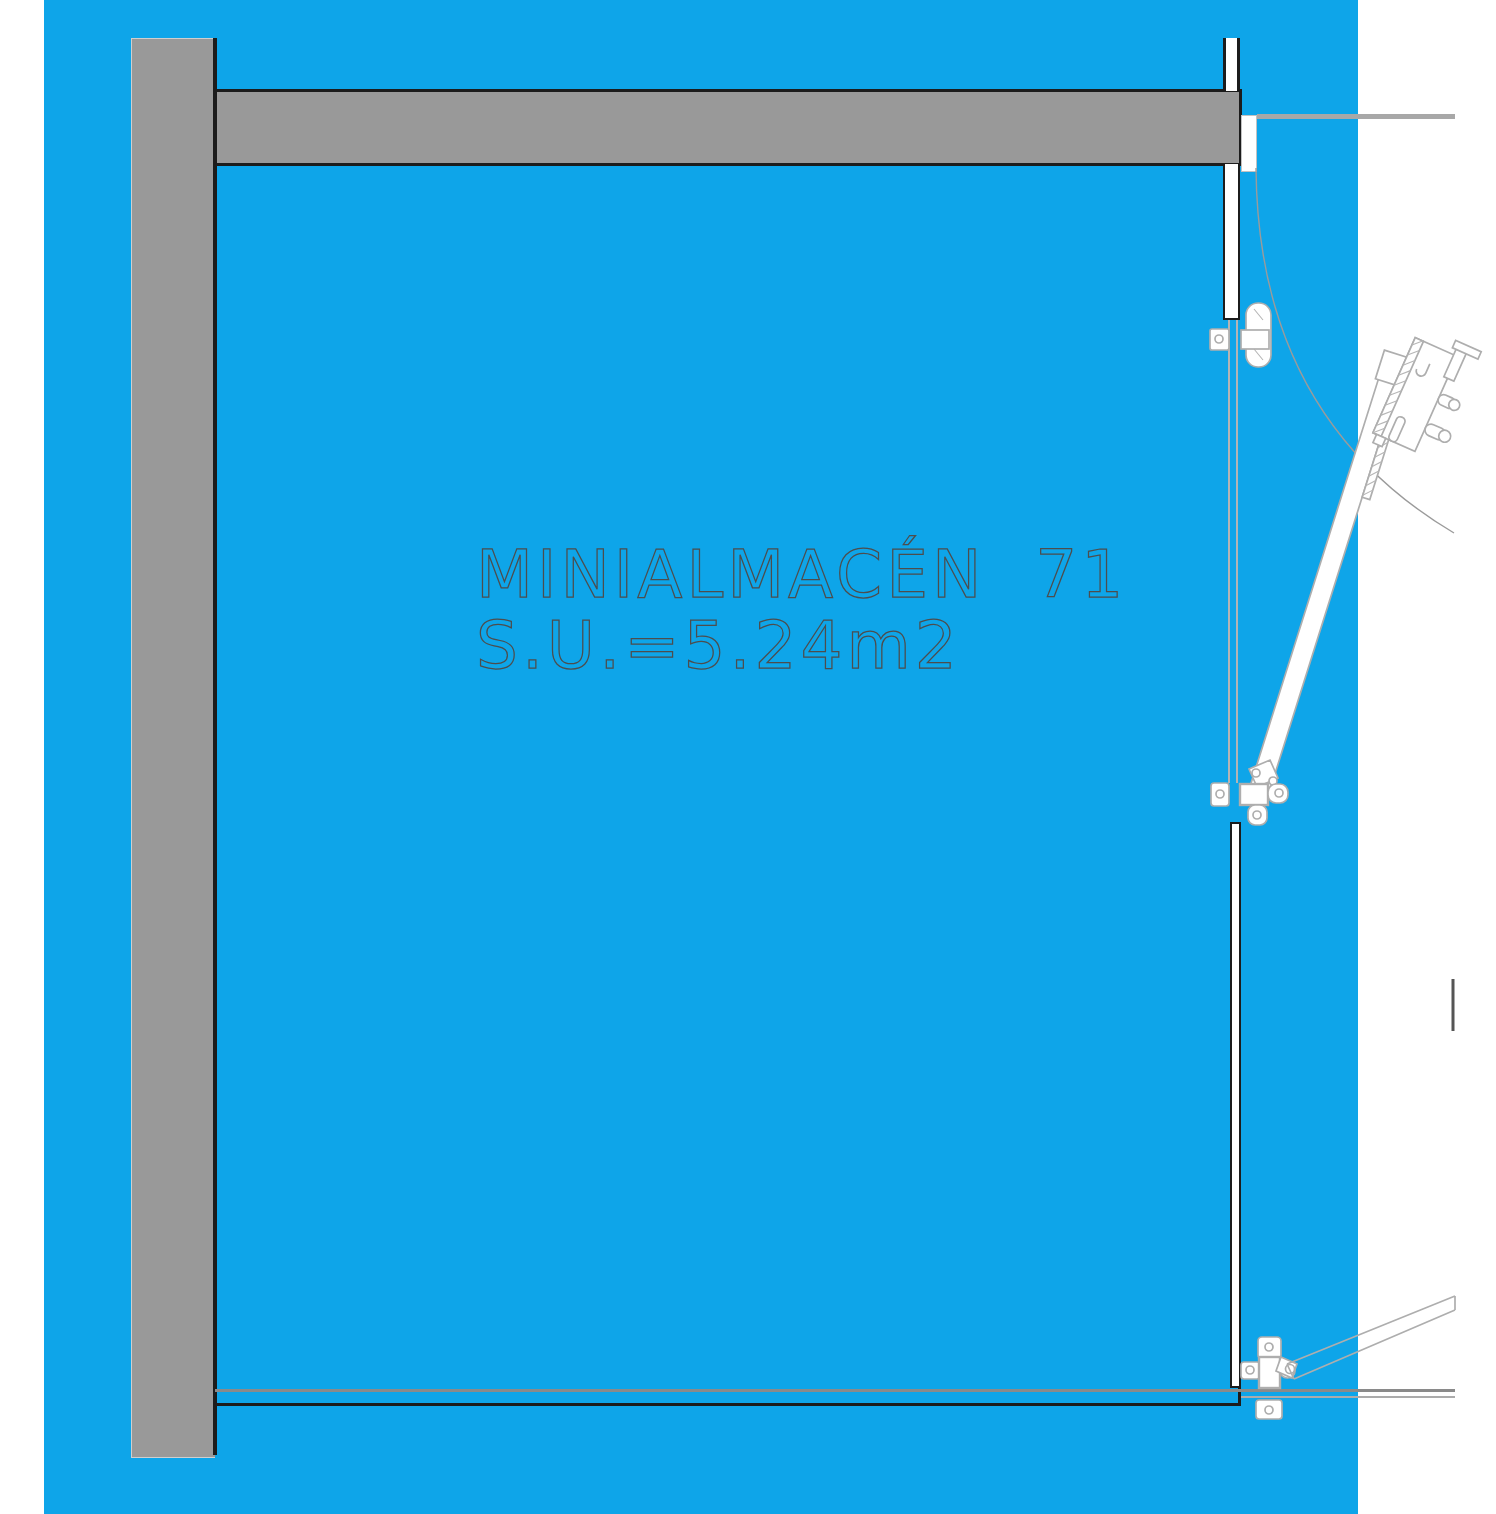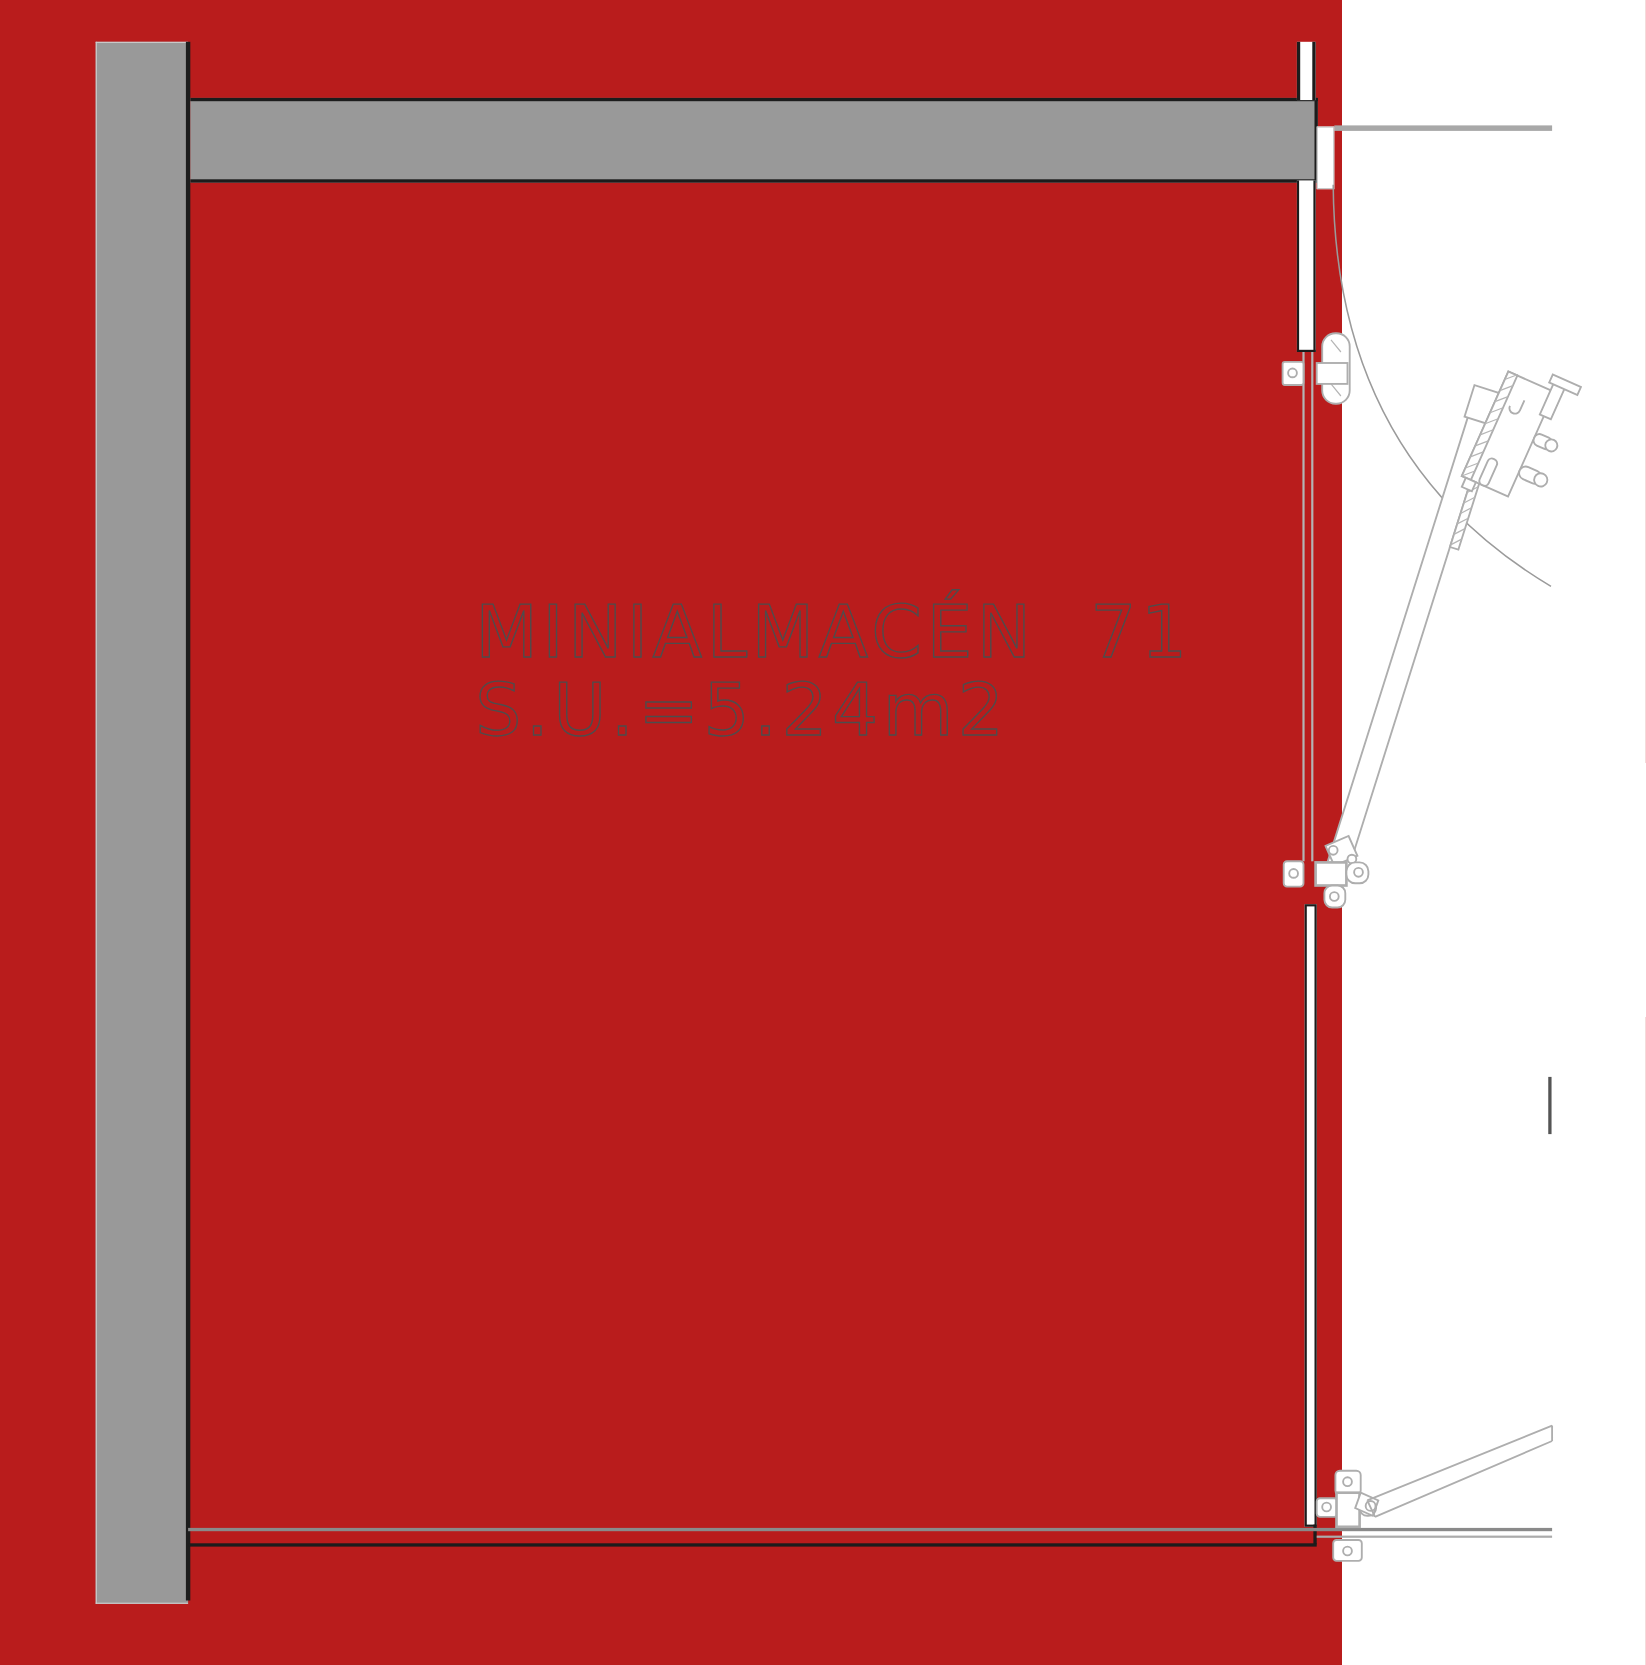--- a/index.html
+++ b/index.html
@@ -6,23 +6,24 @@
     margin: 0;
     padding: 0;
     background: #ffffff;
     width: 1496px;
     height: 1514px;
     overflow: hidden;
     font-family: "DejaVu Sans", sans-serif;
   }
   .canvas {
     position: relative;
-    width: 1220px;
+    width: 1314px;
     height: 1514px;
-    background: #b91c1c;
+    background: #0ea5e9;
+    margin-left: 44px;
   }
   .abs { position: absolute; }
   .wall-fill { background: #999999; }
   .blackline { background: #1c1c1c; }
   .grayline-dark { background: #8a8a8a; }
   .grayline { background: #ababab; }
   svg.overlay {
     position: absolute;
     left: 0; top: 0;
     width: 1496px;

